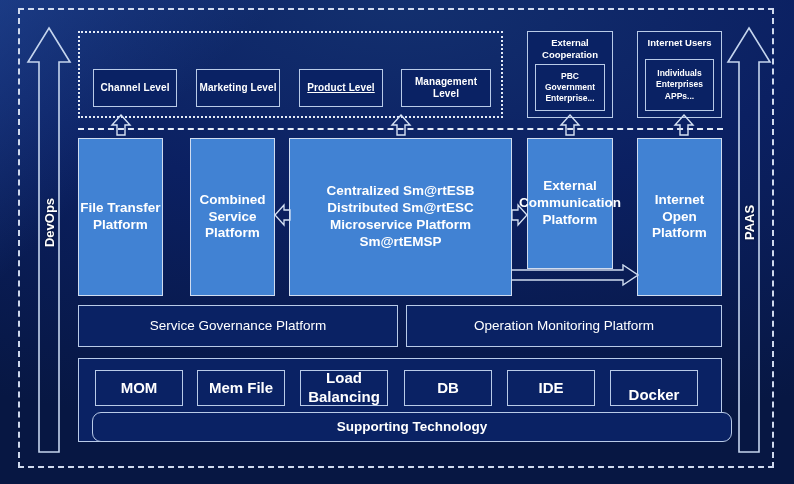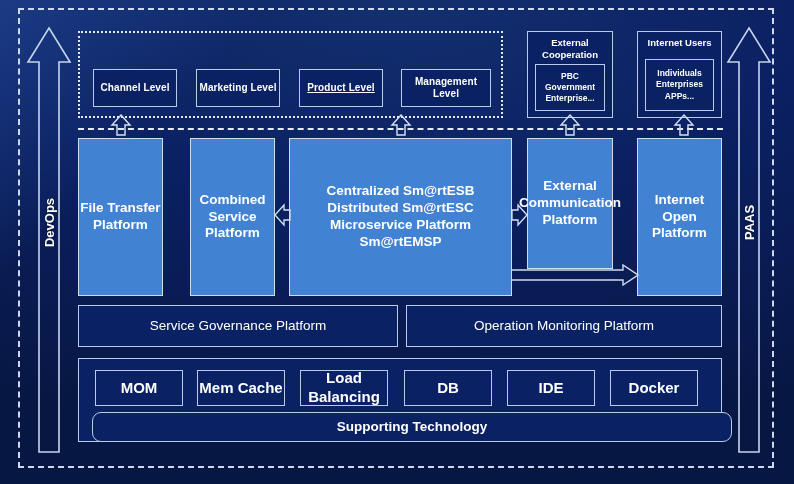--- a/index.html
+++ b/index.html
@@ -185,32 +185,32 @@
   <div class="box navy gov" style="left:406px;top:305px;width:316px;height:42px;">
     <span>Operation Monitoring Platform</span>
   </div>
 
   <div class="box navy" style="left:78px;top:358px;width:644px;height:84px;"></div>
 
   <div class="box navy tech" style="left:95px;top:370px;width:88px;height:36px;">
     <span>MOM</span>
   </div>
   <div class="box navy tech" style="left:197px;top:370px;width:88px;height:36px;">
-    <span>Mem Cache</span>
+    <span>Mem File</span>
   </div>
   <div class="box navy tech" style="left:300px;top:370px;width:88px;height:36px;">
     <span>Load Balancing</span>
   </div>
   <div class="box navy tech" style="left:404px;top:370px;width:88px;height:36px;">
     <span>DB</span>
   </div>
   <div class="box navy tech" style="left:507px;top:370px;width:88px;height:36px;">
     <span>IDE</span>
   </div>
-  <div class="box navy tech" style="left:610px;top:370px;width:88px;height:36px;">
+  <div class="box navy tech" style="left:610px;top:370px;width:88px;height:36px;align-items:flex-end;">
     <span>Docker</span>
   </div>
 
   <div class="box navy support" style="left:92px;top:412px;width:640px;height:30px;">
     <span>Supporting Technology</span>
   </div>
 
 </div>
 
 </body></html>

